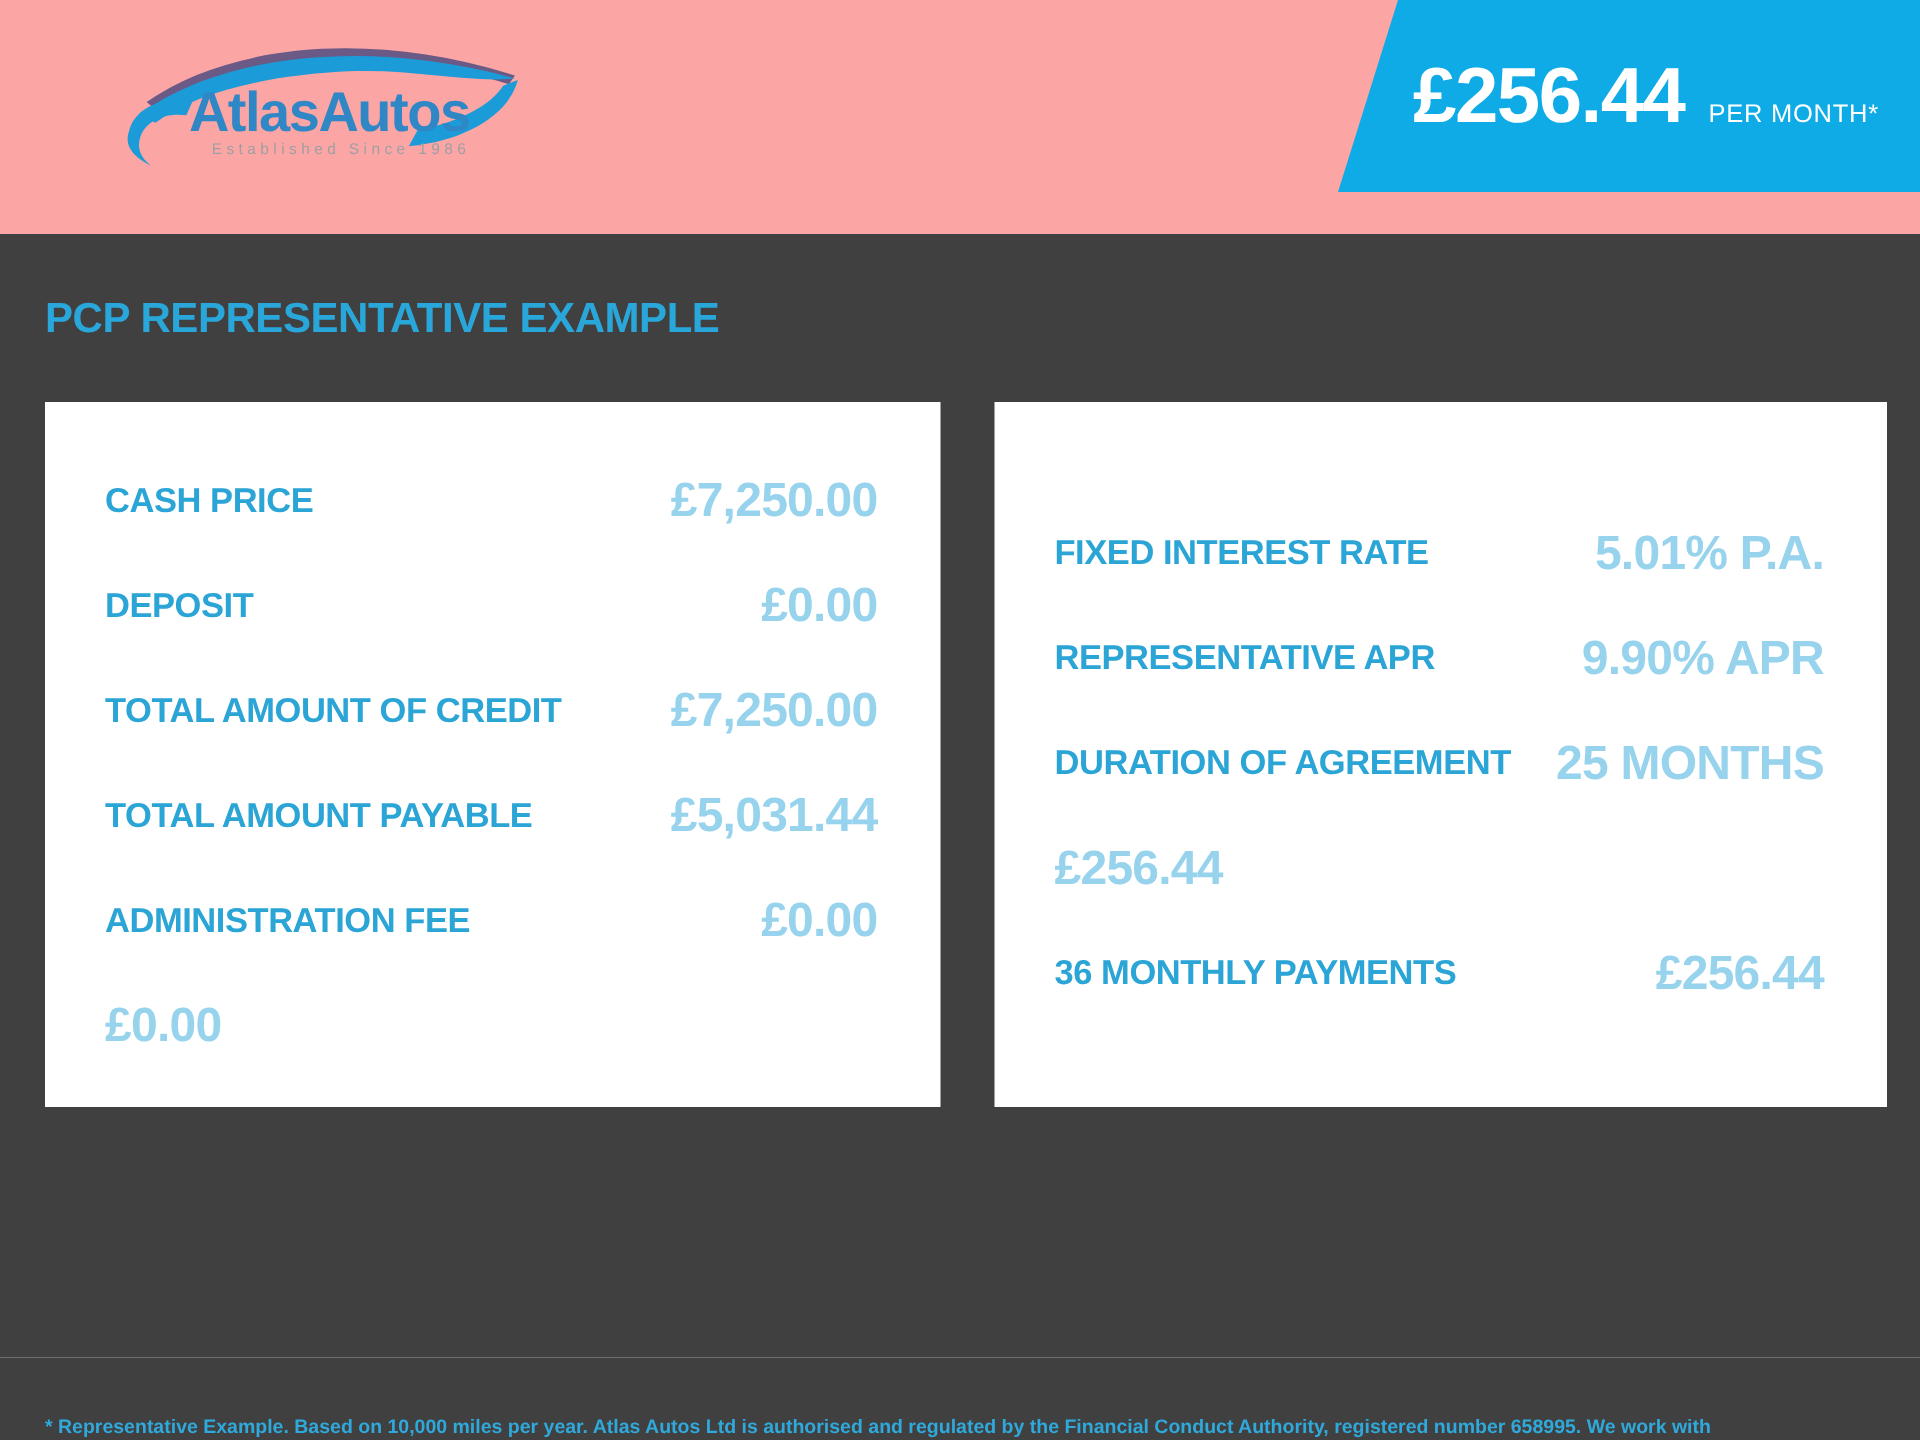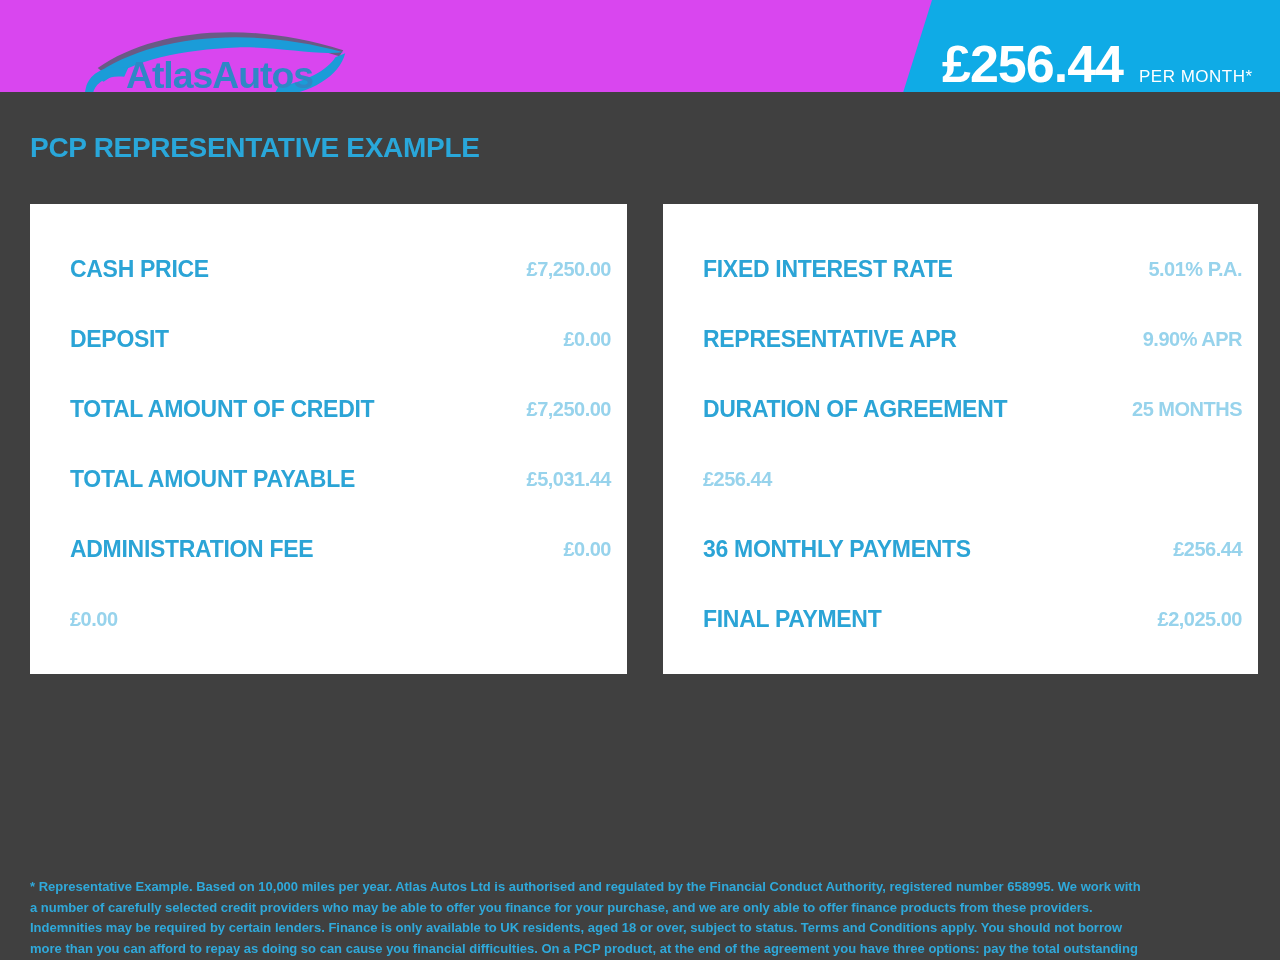--- a/index.html
+++ b/index.html
@@ -8,22 +8,22 @@
     width: 1280px; height: 960px;
     font-family: "Liberation Sans", sans-serif;
     overflow: hidden;
     position: relative;
   }
   .page { width: 1280px; height: 960px; position: relative; background: #ffffff; }
 
   
   .header {
     position: relative;
-    width: 100%; height: 92px;
-    background: #d946ef;
+    width: 100%; height: 156px;
+    background: #fca5a5;
   }
   .logo {
     position: absolute; left: 82px; top: 22px;
     width: 275px; height: 95px;
     cursor: pointer;
   }
   .price-banner {
     position: absolute; right: 0; top: 0;
     width: 400px; height: 128px;
     background: #0fabe6;
@@ -55,28 +55,28 @@
     position: absolute; top: 112px; height: 470px;
     background: #ffffff;
     display: flex; flex-direction: column; justify-content: center;
     padding: 10px 0 0 0;
   }
   .panel-left  { left: 30px;  width: 597px; }
   .panel-right { left: 663px; width: 595px; }
   .finance-row {
     height: 70px;
     display: flex; align-items: center; justify-content: space-between;
-    padding: 0 16px 0 40px;
+    padding: 0 42px 0 40px;
   }
   .finance-label {
     font-size: 23px; font-weight: bold; letter-spacing: -0.3px;
     color: #2ba4d6;
   }
   .finance-value {
-    font-size: 20px; font-weight: bold; letter-spacing: -0.5px;
+    font-size: 32px; font-weight: bold; letter-spacing: -0.5px;
     color: #97d3ec;
     white-space: nowrap;
   }
 
   
   .footer {
     position: relative;
     width: 100%; height: 227px;
     background: #404040;
     padding: 36px 30px 0 30px;
@@ -160,24 +160,20 @@
         <span class="finance-label">DURATION OF AGREEMENT</span>
         <span class="finance-value">25 MONTHS</span>
       </div>
       <div class="finance-row">
         <span class="finance-value">£256.44</span>
       </div>
       <div class="finance-row">
         <span class="finance-label">36 MONTHLY PAYMENTS</span>
         <span class="finance-value">£256.44</span>
       </div>
-      <div class="finance-row">
-        <span class="finance-label">FINAL PAYMENT</span>
-        <span class="finance-value">£2,025.00</span>
-      </div>
     </div>
   </div>
 
   <div class="footer">
     <p class="disclaimer">* Representative Example. Based on 10,000 miles per year. Atlas Autos Ltd is authorised and regulated by the Financial Conduct Authority, registered number 658995. We work with a number of carefully selected credit providers who may be able to offer you finance for your purchase, and we are only able to offer finance products from these providers. Indemnities may be required by certain lenders. Finance is only available to UK residents, aged 18 or over, subject to status. Terms and Conditions apply. You should not borrow more than you can afford to repay as doing so can cause you financial difficulties. On a PCP product, at the end of the agreement you have three options: pay the total outstanding balance and take ownership of the car; or hand the car back (there may be a charge for excess mileage and damages); or you may be eligible to re-finance your residual value with a new motor finance agreement. We will receive a commission or other benefits for introducing you to a lender. We will endeavour to keep information on the road prices up to date (and related finance examples) but we cannot guarantee that the information shown on this page is up to date at all times. The quotes provided on this page are only for illustrative purposes only and a full finance application will have to be made to determine the exact details (all applications are subject to an underwriting decision and are subject to status). Atlas Autos Ltd acts as a credit broker and not a lender. Address: 7 Harwich Road, Manningtree, CO11 1ND</p>
   </div>
 
 </div>
 
 </body></html>

